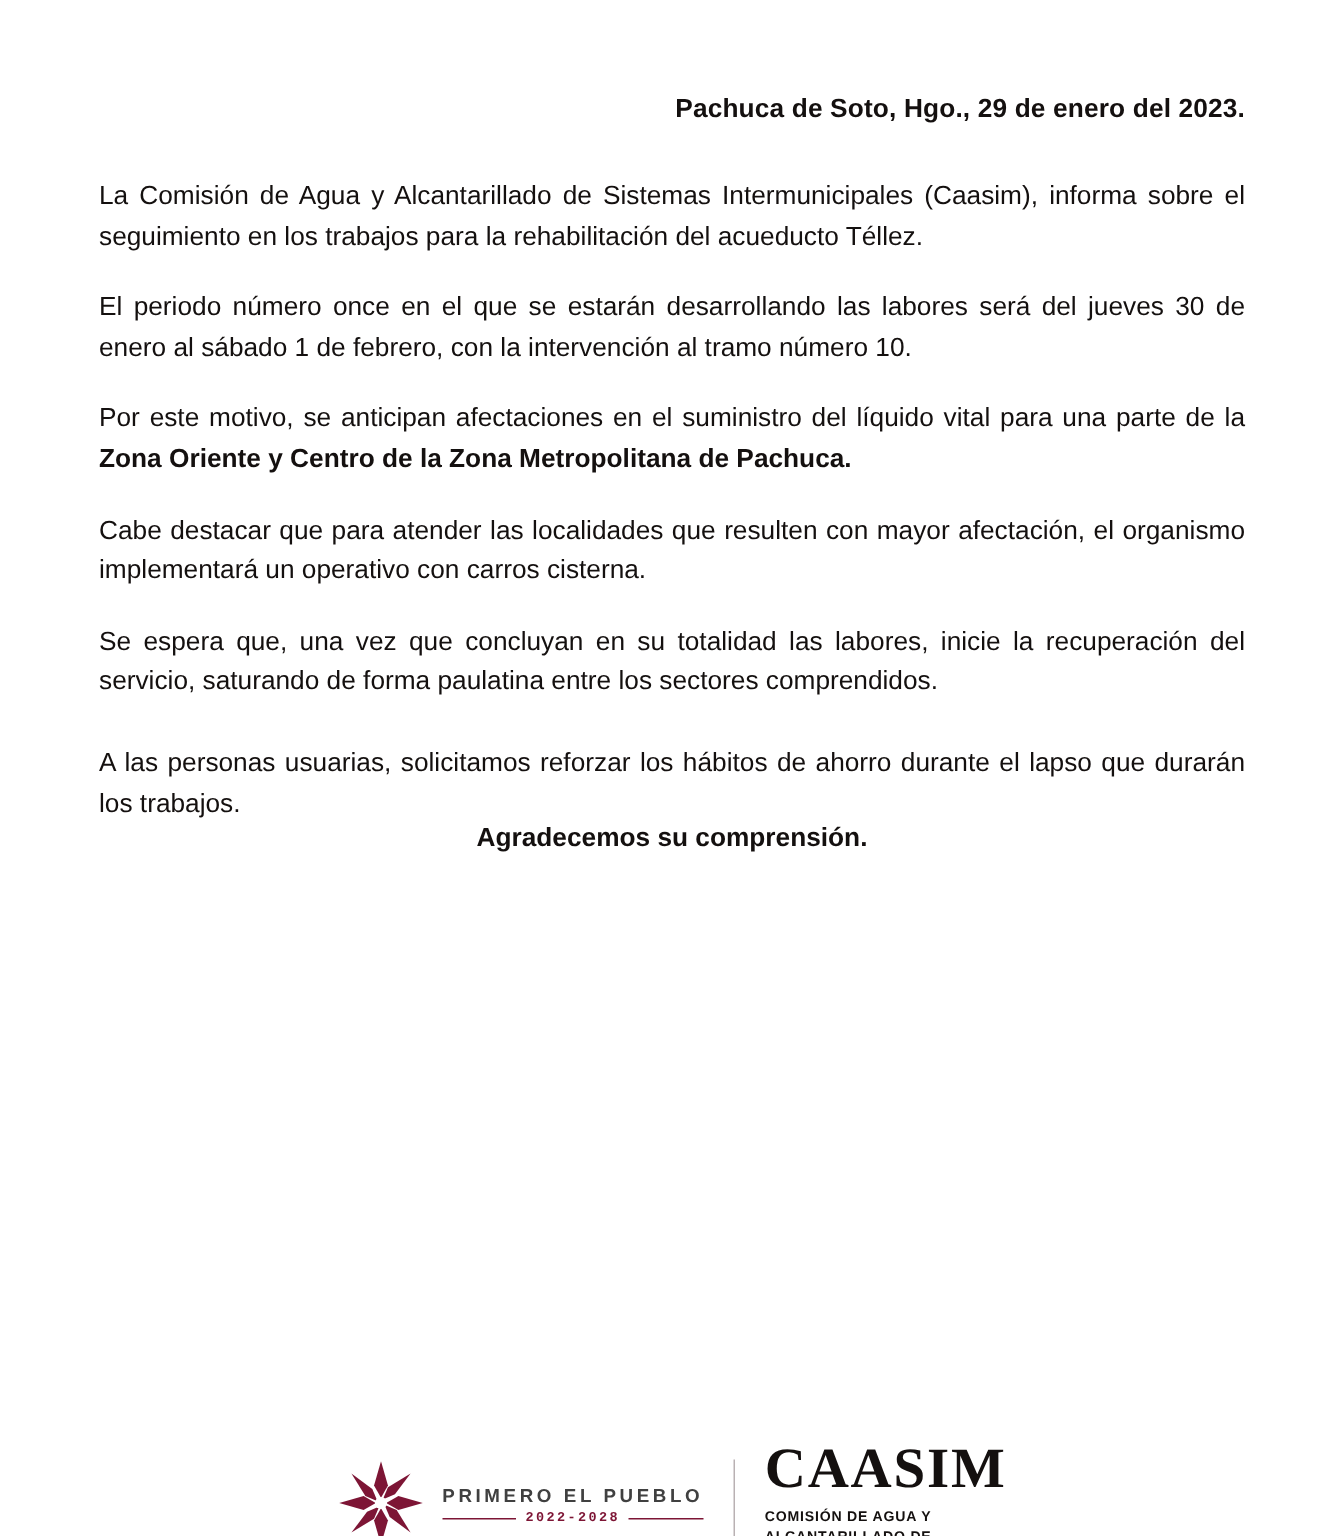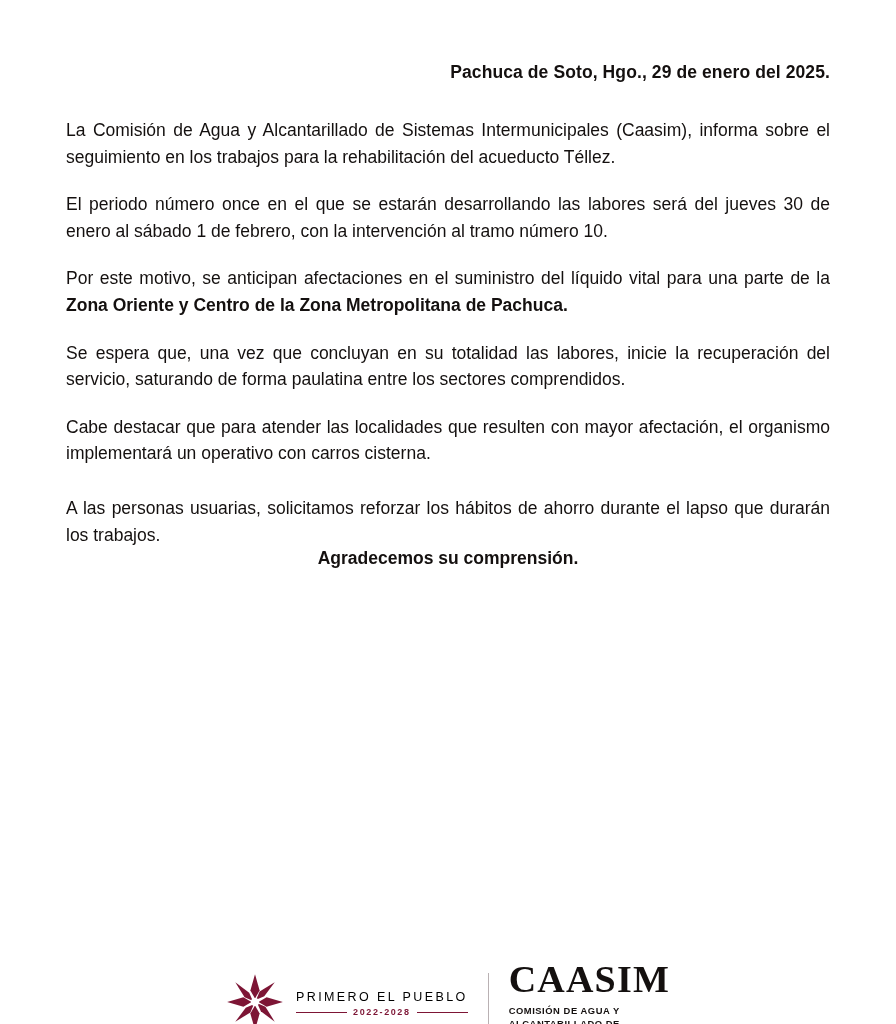--- a/index.html
+++ b/index.html
@@ -95,28 +95,28 @@
   }
   .hidalgo-name {
     font-family: "Liberation Serif", serif;
     font-weight: bold;
     font-size: 31px;
     letter-spacing: 1.5px;
     color: #7d1535;
   }
   .hidalgo-tag {
     font-family: "Liberation Sans", sans-serif;
-    font-weight: normal;
+    font-weight: bold;
     font-size: 12.5px;
     letter-spacing: 2.4px;
-    color: #000000;
+    color: #404040;
     margin-top: 4px;
   }
   .hidalgo-years {
-    font-family: Liberation Sans, sans-serif;
+    font-family: Liberation Mono, monospace;
     font-weight: bold;
     font-size: 9px;
     letter-spacing: 1.6px;
     color: #7d1535;
     margin-top: 5px;
     display: flex;
     align-items: center;
     gap: 6px;
     width: 100%;
     justify-content: center;
@@ -155,28 +155,28 @@
     margin-top: 6px;
     text-transform: uppercase;
   }
 </style>
 </head>
 <body>
 
 <div class="page">
 
 
-  <div class="dateline">Pachuca de Soto, Hgo., 29 de enero del 2025.</div>
+  <div class="dateline">Pachuca de Soto, Hgo., 29 de enero del 2023.</div>
 
   <div class="body-copy">
     <p>La Comisión de Agua y Alcantarillado de Sistemas Intermunicipales (Caasim), informa sobre el seguimiento en los trabajos para la rehabilitación del acueducto Téllez.</p>
     <p>El periodo número once en el que se estarán desarrollando las labores será del jueves 30 de enero al sábado 1 de febrero, con la intervención al tramo número 10.</p>
     <p><span>Por este motivo, se anticipan afectaciones en el suministro del líquido vital para una parte de la </span><b>Zona Oriente y Centro de la Zona Metropolitana de Pachuca.</b></p>
+    <p>Cabe destacar que para atender las localidades que resulten con mayor afectación, el organismo implementará un operativo con carros cisterna.</p>
     <p>Se espera que, una vez que concluyan en su totalidad las labores, inicie la recuperación del servicio, saturando de forma paulatina entre los sectores comprendidos.</p>
-    <p>Cabe destacar que para atender las localidades que resulten con mayor afectación, el organismo implementará un operativo con carros cisterna.</p>
     <p>A las personas usuarias, solicitamos reforzar los hábitos de ahorro durante el lapso que durarán los trabajos.</p>
   </div>
 
   <div class="closing">Agradecemos su comprensión.</div>
 
   <div class="footer">
 
     <div class="hidalgo-lockup">
       <div class="star-mark">
         <svg width="58" height="58" viewBox="0 0 100 100" aria-hidden="true">

